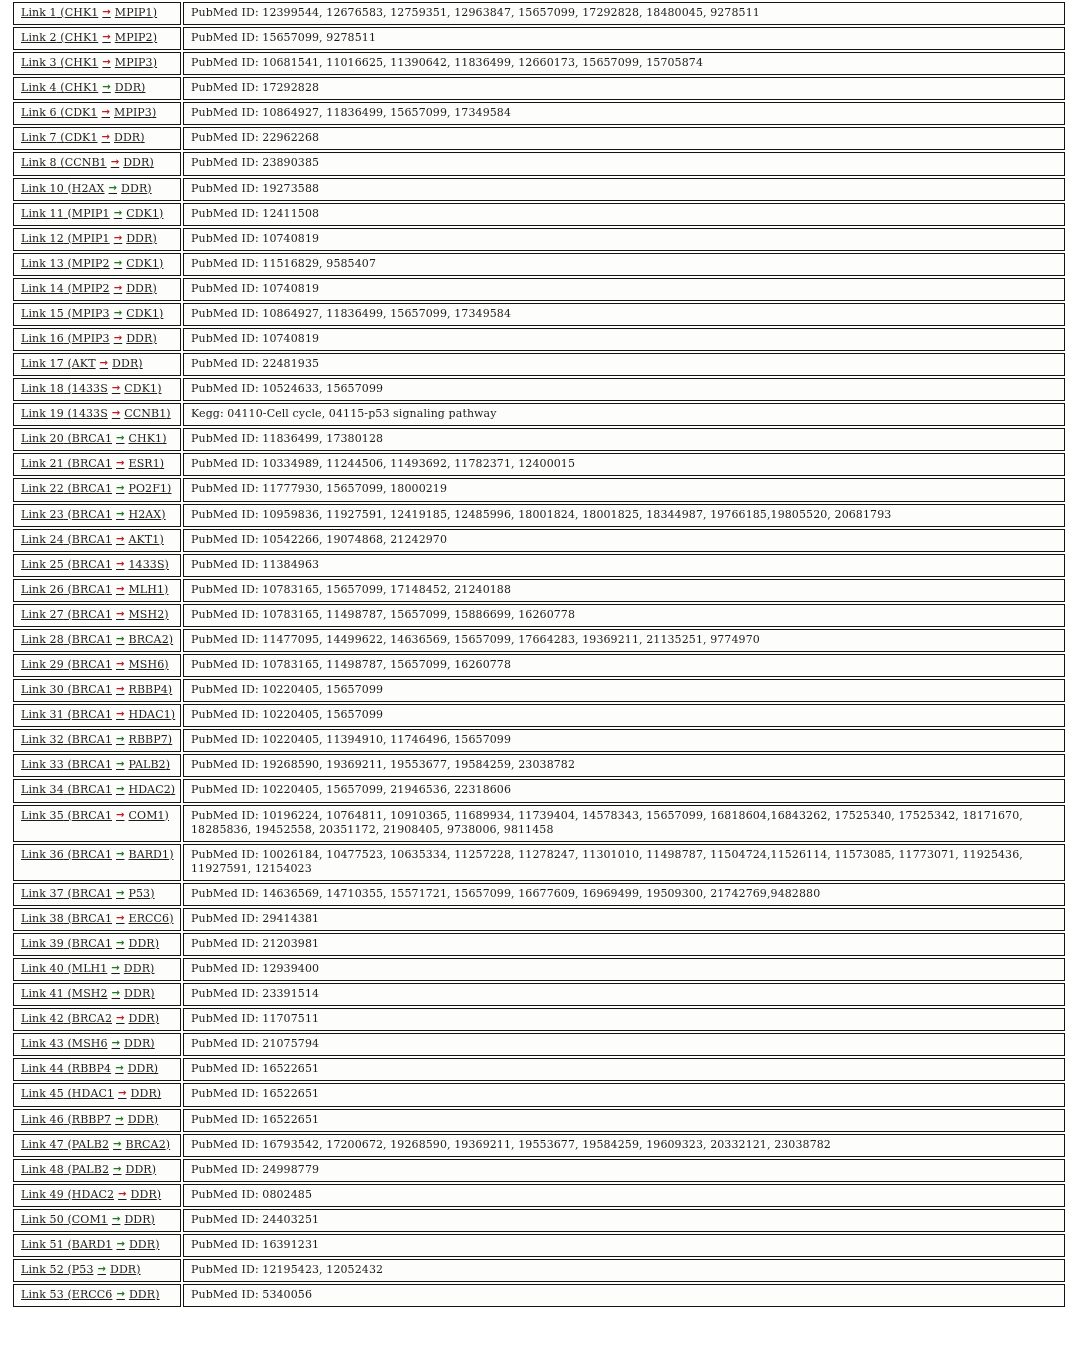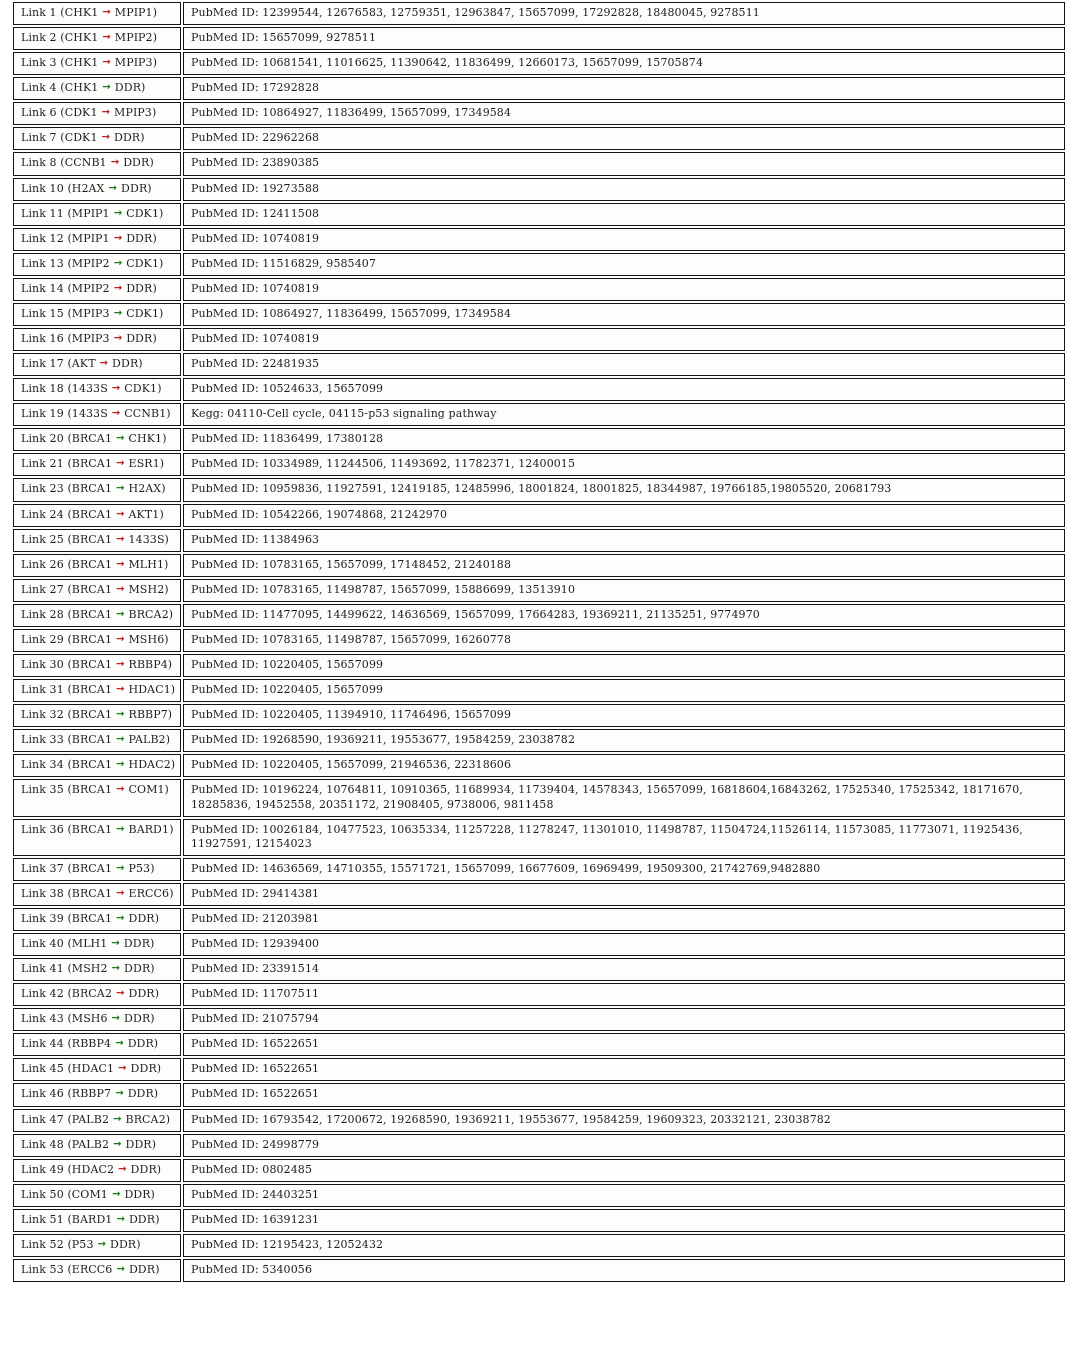--- a/index.html
+++ b/index.html
@@ -33,20 +33,21 @@
     font-size: 11px;
     line-height: 1.28;
     padding: 3px 7px 4px 7px;
     vertical-align: top;
     letter-spacing: 0.1px;
   }
   td.col-link {
     width: 152px;
     white-space: nowrap;
     overflow: hidden;
+    text-decoration: underline;
   }
   td.col-refs {
     word-wrap: break-word;
     margin-top: 38px;
   }
   .arrow {
     font-weight: bold;
     margin: 0 4px;
     font-family: "DejaVu Sans", sans-serif;
     font-size: 10px;
@@ -151,20 +152,24 @@
   <tr>
     <td class="col-link"><span>Link 20</span><span> (</span><span>BRCA1</span><span class="arrow green">→</span><span>CHK1</span><span>)</span></td>
     <td class="col-refs"><span>PubMed ID: 11836499, 17380128</span></td>
   </tr>
 
   <tr>
     <td class="col-link"><span>Link 21</span><span> (</span><span>BRCA1</span><span class="arrow red">→</span><span>ESR1</span><span>)</span></td>
     <td class="col-refs"><span>PubMed ID: 10334989, 11244506, 11493692, 11782371, 12400015</span></td>
   </tr>
 
+  <tr>
+    <td class="col-link"><span>Link 22</span><span> (</span><span>BRCA1</span><span class="arrow green">→</span><span>PO2F1</span><span>)</span></td>
+    <td class="col-refs"><span>PubMed ID: 11777930, 15657099, 18000219</span></td>
+  </tr>
 
   <tr>
     <td class="col-link"><span>Link 23</span><span> (</span><span>BRCA1</span><span class="arrow green">→</span><span>H2AX</span><span>)</span></td>
     <td class="col-refs"><span>PubMed ID: 10959836, 11927591, 12419185, 12485996, 18001824, 18001825, 18344987, 19766185,19805520, 20681793</span></td>
   </tr>
 
   <tr>
     <td class="col-link"><span>Link 24</span><span> (</span><span>BRCA1</span><span class="arrow red">→</span><span>AKT1</span><span>)</span></td>
     <td class="col-refs"><span>PubMed ID: 10542266, 19074868, 21242970</span></td>
   </tr>
@@ -174,21 +179,21 @@
     <td class="col-refs"><span>PubMed ID: 11384963</span></td>
   </tr>
 
   <tr>
     <td class="col-link"><span>Link 26</span><span> (</span><span>BRCA1</span><span class="arrow red">→</span><span>MLH1</span><span>)</span></td>
     <td class="col-refs"><span>PubMed ID: 10783165, 15657099, 17148452, 21240188</span></td>
   </tr>
 
   <tr>
     <td class="col-link"><span>Link 27</span><span> (</span><span>BRCA1</span><span class="arrow red">→</span><span>MSH2</span><span>)</span></td>
-    <td class="col-refs"><span>PubMed ID: 10783165, 11498787, 15657099, 15886699, 13513910</span></td>
+    <td class="col-refs"><span>PubMed ID: 10783165, 11498787, 15657099, 15886699, 16260778</span></td>
   </tr>
 
   <tr>
     <td class="col-link"><span>Link 28</span><span> (</span><span>BRCA1</span><span class="arrow green">→</span><span>BRCA2</span><span>)</span></td>
     <td class="col-refs"><span>PubMed ID: 11477095, 14499622, 14636569, 15657099, 17664283, 19369211, 21135251, 9774970</span></td>
   </tr>
 
   <tr>
     <td class="col-link"><span>Link 29</span><span> (</span><span>BRCA1</span><span class="arrow red">→</span><span>MSH6</span><span>)</span></td>
     <td class="col-refs"><span>PubMed ID: 10783165, 11498787, 15657099, 16260778</span></td>

